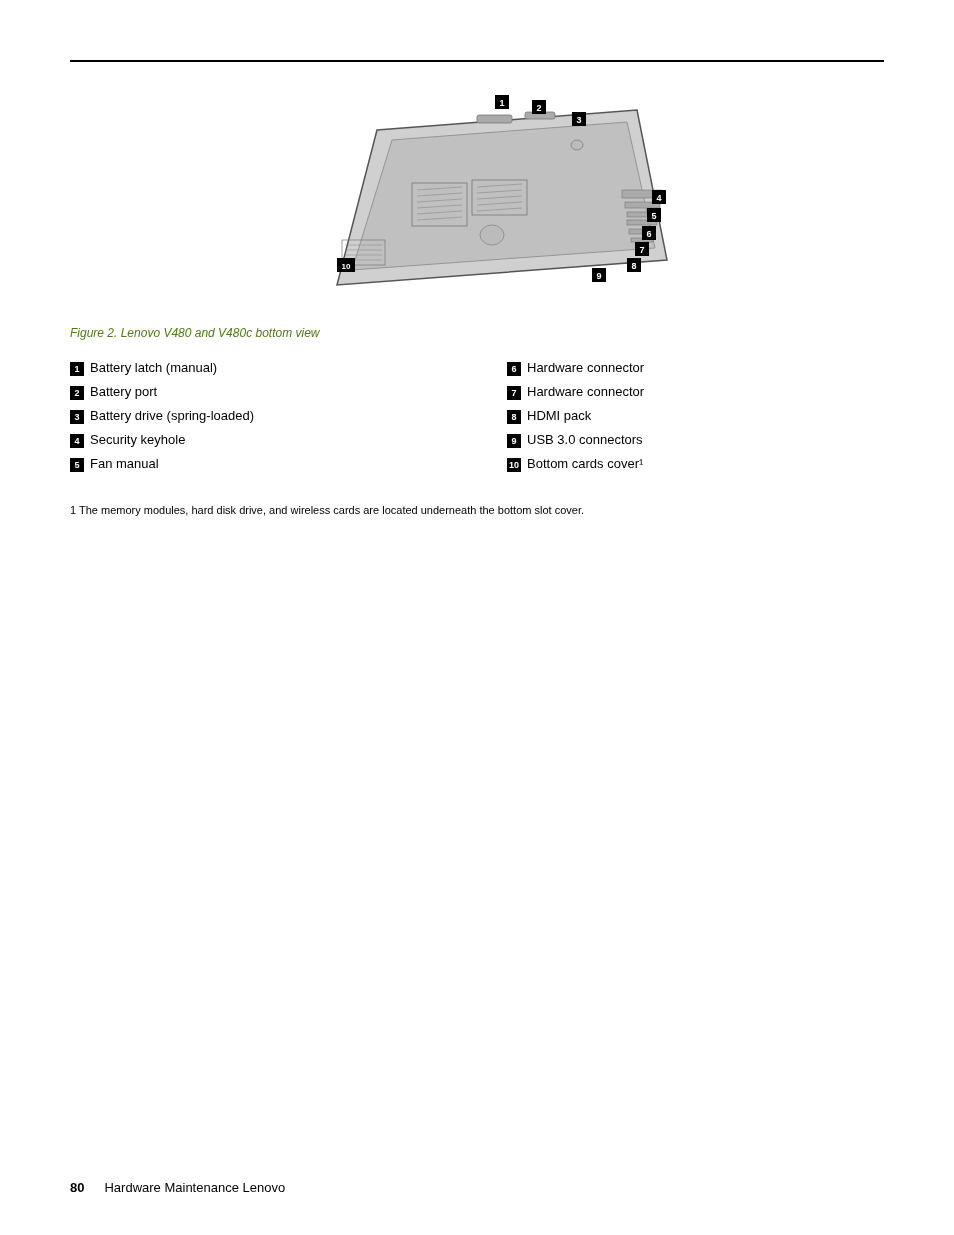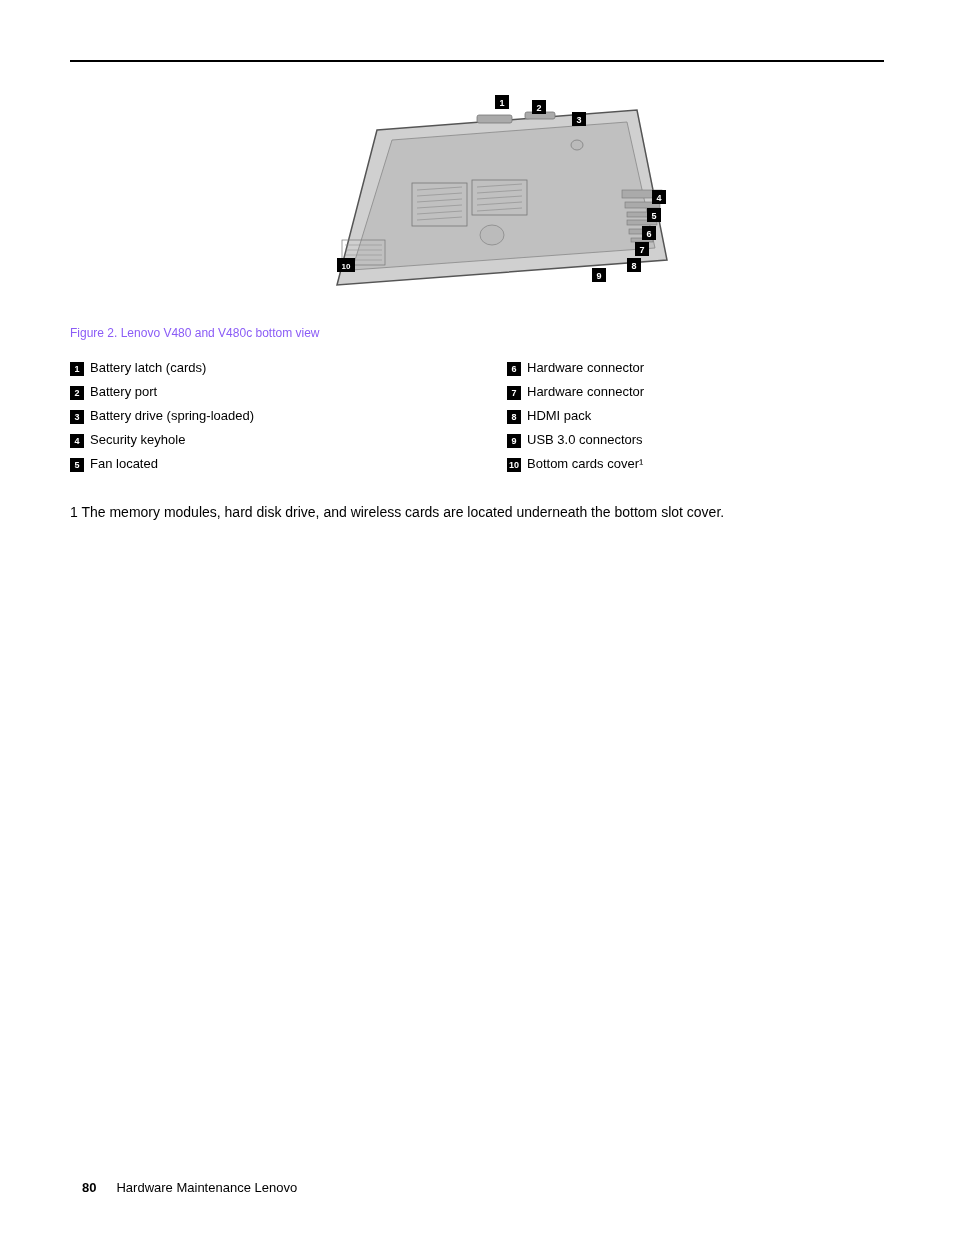--- a/index.html
+++ b/index.html
@@ -29,22 +29,23 @@
       justify-content: center;
       margin-bottom: 16px;
       position: relative;
     }
     .laptop-svg {
       width: 420px;
       height: 230px;
     }
     .figure-caption {
       font-size: 12px;
+      font-style: italic;
       margin-bottom: 20px;
-      color: #8b5cf6;
+      color: #4d7c0f;
     }
     .labels-section {
       display: flex;
       gap: 60px;
       margin-bottom: 24px;
     }
     .labels-col {
       flex: 1;
     }
     .label-item {
@@ -62,30 +63,30 @@
       font-size: 9px;
       font-weight: bold;
       min-width: 14px;
       height: 14px;
       padding: 0 2px;
       margin-right: 6px;
       flex-shrink: 0;
     }
     .footnote-section {
       margin-top: 10px;
-      font-size: 14px;
+      font-size: 11px;
       border-top: none;
     }
     .footnote-section p {
       margin-bottom: 6px;
     }
     .footer {
       position: absolute;
       bottom: 40px;
-      left: 82px;
+      left: 70px;
       right: 70px;
       display: flex;
       align-items: center;
       gap: 20px;
       font-size: 13px;
     }
     .footer-page {
       font-weight: bold;
     }
   </style>
@@ -178,37 +179,37 @@
       </g>
     </svg>
   </div>
 
   <p class="figure-caption">Figure 2.  Lenovo V480 and V480c bottom view</p>
 
   <div class="labels-section">
     <div class="labels-col" id="labels-left">
         <div class="label-item">
           <span class="badge">1</span>
-          <span>Battery latch (cards)</span>
+          <span>Battery latch (manual)</span>
         </div>
         <div class="label-item">
           <span class="badge">2</span>
           <span>Battery port</span>
         </div>
         <div class="label-item">
           <span class="badge">3</span>
           <span>Battery drive (spring-loaded)</span>
         </div>
         <div class="label-item">
           <span class="badge">4</span>
           <span>Security keyhole</span>
         </div>
         <div class="label-item">
           <span class="badge">5</span>
-          <span>Fan located</span>
+          <span>Fan manual</span>
         </div>
       </div>
     <div class="labels-col" id="labels-right">
         <div class="label-item">
           <span class="badge">6</span>
           <span>Hardware connector</span>
         </div>
         <div class="label-item">
           <span class="badge">7</span>
           <span>Hardware connector</span>

